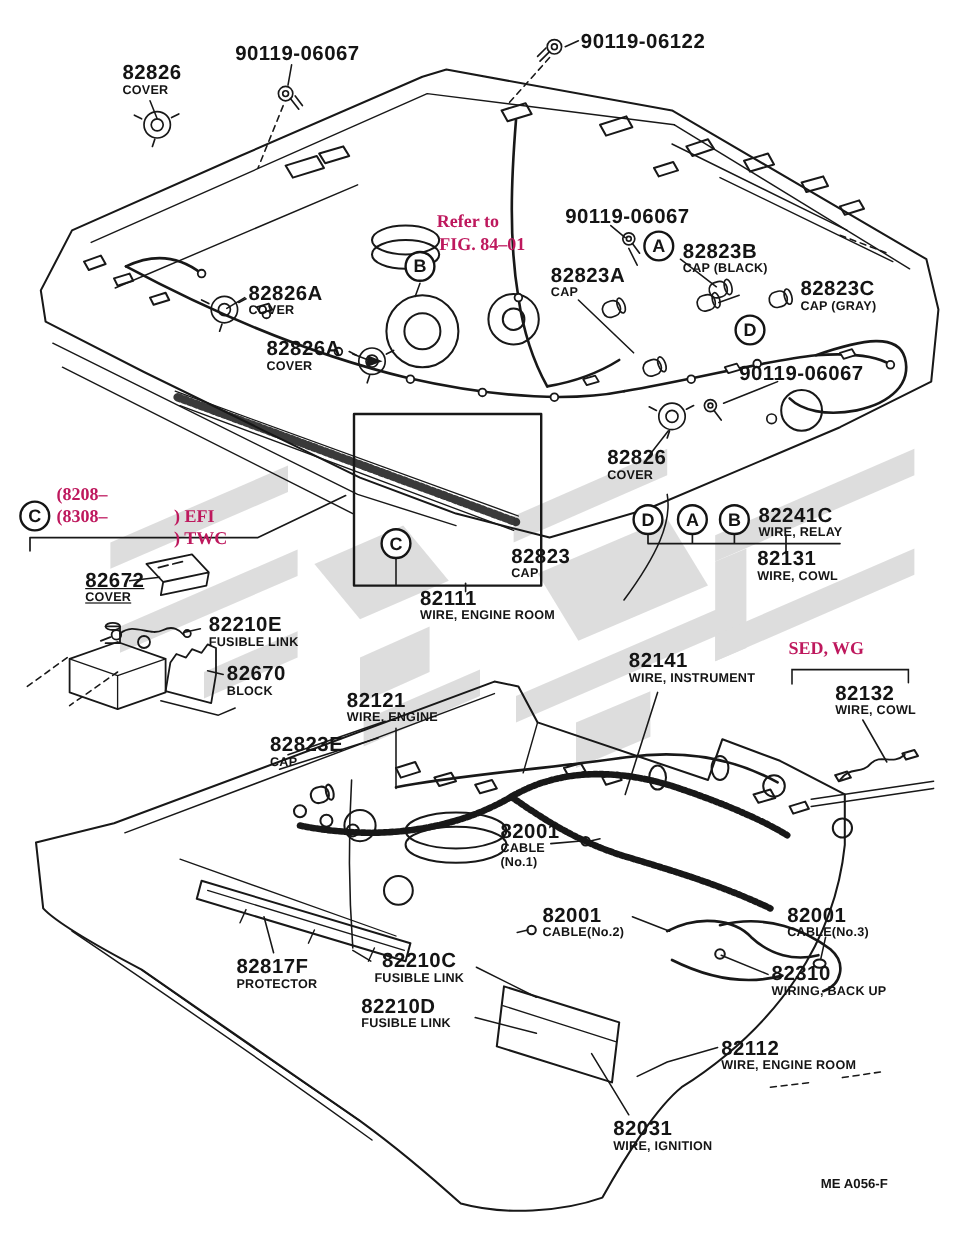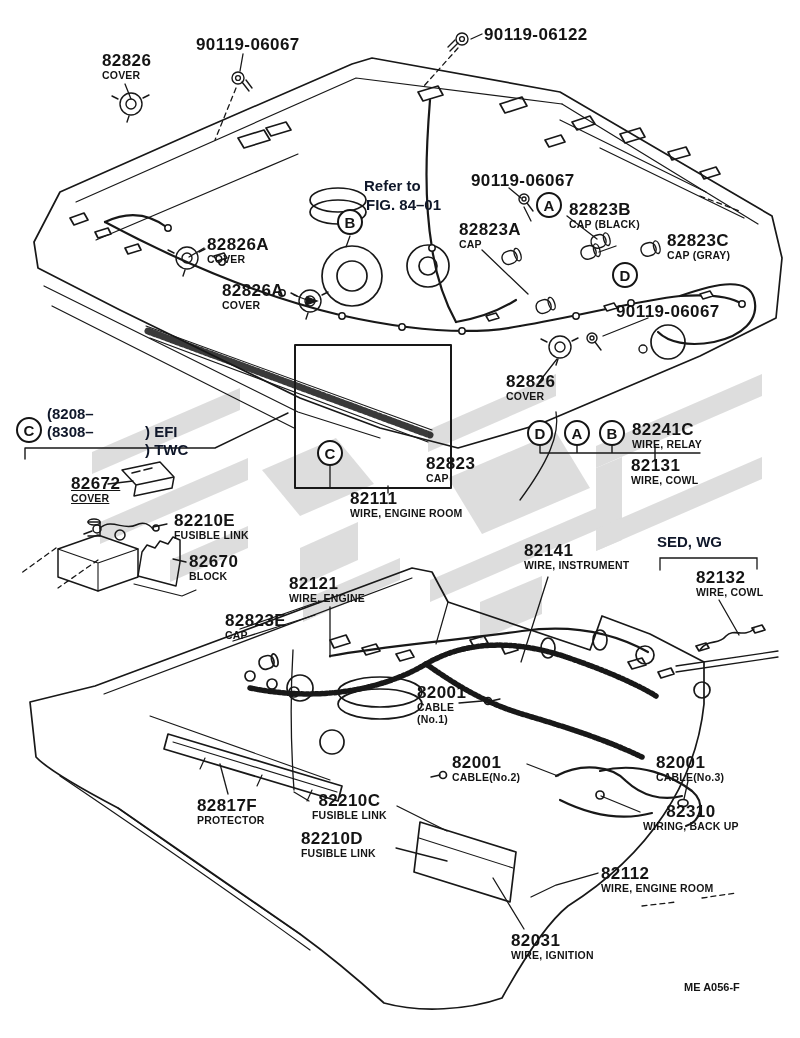--- a/index.html
+++ b/index.html
@@ -6,21 +6,21 @@
   #canvas{position:relative;width:800px;height:1038px;background:#ffffff;overflow:hidden;
           font-family:"Liberation Sans", sans-serif;}
   #lineart{position:absolute;left:0;top:0;}
   #labels{position:absolute;left:0;top:0;width:800px;height:1038px;}
   .plabel{position:absolute;color:#141414;line-height:1;white-space:nowrap;}
   .pnum{font-size:17px;font-weight:bold;letter-spacing:.4px;}
   .psub{font-size:10.5px;font-weight:bold;letter-spacing:.2px;margin-top:1px;}
   .callout{position:absolute;width:26px;height:26px;box-sizing:border-box;border:2.6px solid #141414;
            border-radius:50%;background:#fff;display:flex;align-items:center;justify-content:center;
            font-size:15px;font-weight:bold;color:#141414;}
-  .note{position:absolute;font-weight:bold;color:#0f172a;line-height:1;white-space:nowrap;}
+  .note{position:absolute;font-weight:bold;color:#be185d;line-height:1;white-space:nowrap;font-family:Liberation Serif, serif;}
   .figcode{position:absolute;left:684px;top:981px;font-size:11px;font-weight:bold;color:#141414;}
 </style>
 </head>
 <body>
 
 <div id="canvas">
 
 <svg id="lineart" width="800" height="1038" viewBox="0 0 800 1038">
 
   <g fill="#bcbcbc" opacity="0.5" stroke="none">
@@ -379,21 +379,21 @@
         <div class="psub">(No.1)</div>
       </div>
       <div class="plabel" style="left: 452px; top: 754px;">
         <div class="pnum">82001</div>
         <div class="psub">CABLE(No.2)</div>
       </div>
       <div class="plabel" style="left: 656px; top: 754px;">
         <div class="pnum">82001</div>
         <div class="psub">CABLE(No.3)</div>
       </div>
-      <div class="plabel" style="left: 643px; top: 803px; text-align: center;">
+      <div class="plabel" style="left: 643px; top: 803px;">
         <div class="pnum">82310</div>
         <div class="psub">WIRING, BACK UP</div>
       </div>
       <div class="plabel" style="left: 197px; top: 797px;">
         <div class="pnum">82817F</div>
         <div class="psub">PROTECTOR</div>
       </div>
       <div class="plabel" style="left: 312px; top: 792px; text-align: center;">
         <div class="pnum">82210C</div>
         <div class="psub">FUSIBLE LINK</div>

